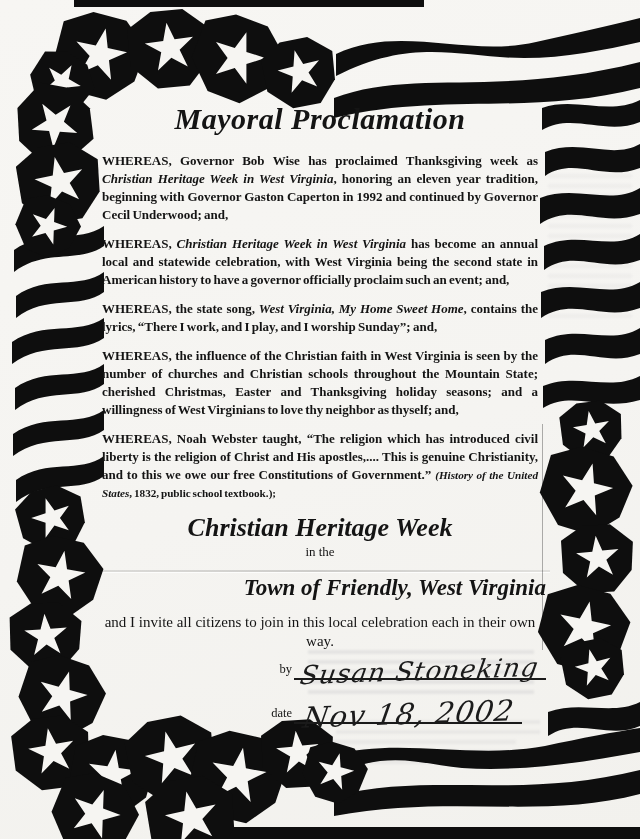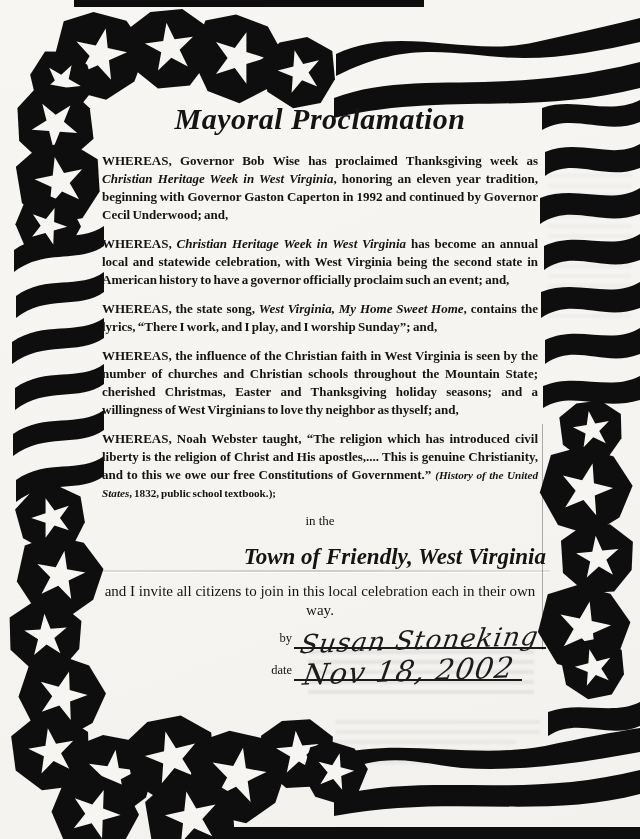--- a/index.html
+++ b/index.html
@@ -29,21 +29,21 @@
   .cite{font-size:11.2px;font-family:Liberation Serif, serif;}
   p.therefore{font-weight:normal;font-size:14.2px;line-height:17.5px;margin:2px 0 6px;
     text-align:left;word-spacing:normal;}
   .tf-lead{font-weight:bold;font-size:15.6px;}
   .tf-em{font-weight:bold;font-style:italic;}
   .h1{font-style:italic;font-weight:bold;font-size:26px;text-align:center;margin:4px 0 1px;}
   .h2{font-size:13px;text-align:center;margin:0 0 15px;}
   .h3{font-style:italic;font-weight:bold;font-size:23px;text-align:right;margin:0 0 12px;}
   .closing{font-size:15px;line-height:19px;margin:10px 0 4px;text-align:center;}
   .sig-row{display:flex;justify-content:flex-end;align-items:flex-end;margin-top:2px;text-align:right;}
-  .sig-row.date-row{padding-right:24px;margin-top:4px;}
+  .sig-row.date-row{padding-right:24px;margin-top:16px;}
   .sig-label{font-size:12.5px;padding-bottom:3px;}
   .sig-line{border-bottom:2px solid #1a1a1a;min-width:242px;padding:0 8px 0 2px;
     margin-left:2px;line-height:.9;}
   .sig-line.date{min-width:218px;}
   .hand{display:inline-block;font-family:"DejaVu Serif",serif;font-style:italic;
     font-size:26px;transform:skewX(-11deg) rotate(-2deg);letter-spacing:1px;
     color:#1b1b1b;position:relative;bottom:-5px;}
   .hand.date{font-size:29px;}
 </style>
 </head>
@@ -205,20 +205,21 @@
 
     <p class="body"><span>WHEREAS, </span><span class="it">Christian Heritage Week in West Virginia</span><span> has become an annual local and statewide celebration, with West Virginia being the second state in American history to have a governor officially proclaim such an event; and,</span></p>
 
     <p class="body"><span>WHEREAS, the state song, </span><span class="it">West Virginia, My Home Sweet Home</span><span>, contains the lyrics, “There I work, and I play, and I worship Sunday”; and,</span></p>
 
     <p class="body"><span>WHEREAS, the influence of the Christian faith in West Virginia is seen by the number of churches and Christian schools throughout the Mountain State; cherished Christmas, Easter and Thanksgiving holiday seasons; and a willingness of West Virginians to love thy neighbor as thyself; and,</span></p>
 
     <p class="body"><span>WHEREAS, Noah Webster taught, “The religion which has introduced civil liberty is the religion of Christ and His apostles,.... This is genuine Christianity, and to this we owe our free Constitutions of Government.” </span><span class="cite it">(History of the United States</span><span class="cite">, 1832, public school textbook.);</span></p>
 
 
+    <div class="h1">Christian Heritage Week</div>
     <div class="h2">in the</div>
     <div class="h3">Town of Friendly, West Virginia</div>
 
     <p class="closing">and I invite all citizens to join in this local celebration each in their own way.</p>
 
     <div class="sig-row">
       <span class="sig-label">by</span>
       <span class="sig-line"><span class="hand">Susan Stoneking</span></span>
     </div>
 

